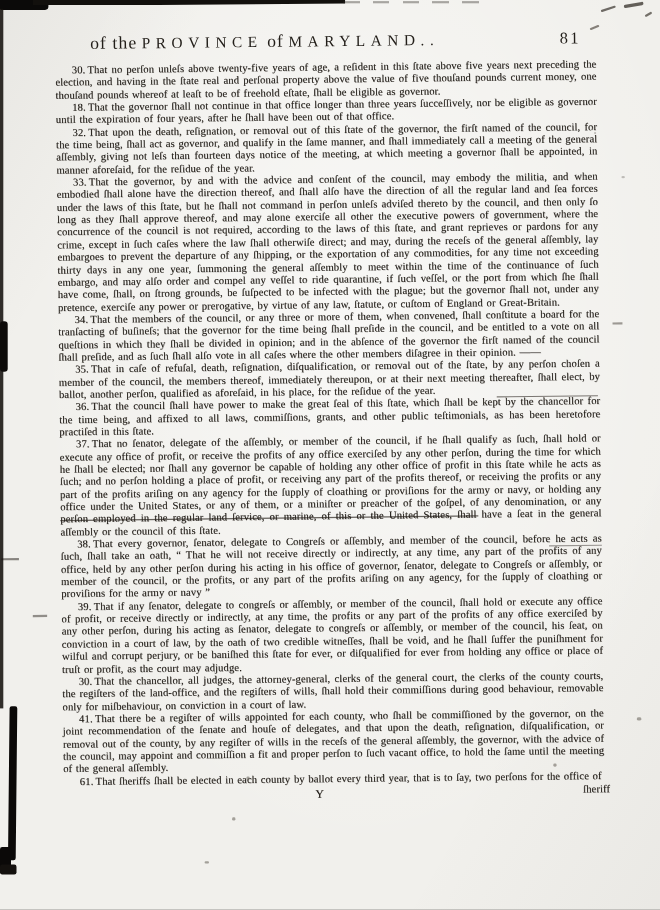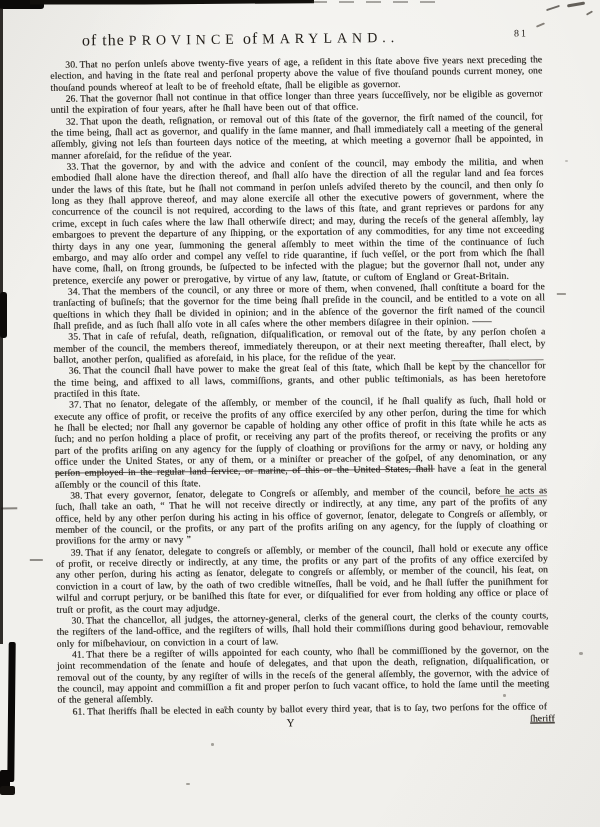--- a/index.html
+++ b/index.html
@@ -13,34 +13,34 @@
     font-family:"Liberation Serif","DejaVu Serif",serif;
     color:#221e19;
   }
   .rot { position:absolute; inset:0; transform:rotate(-0.65deg); transform-origin:50% 48%; }
 
   
   .hdr { position:absolute; top:29px; left:54px; width:478px; height:20px; white-space:nowrap; }
   .hdr-inner { margin-left:32px; }
   .hdr-of { font-size:16px; letter-spacing:1px; }
   .spread { font-size:14px; letter-spacing:5px; margin:0 4px; }
-  .pageno { position:absolute; right:0; top:1px; font-size:10px; letter-spacing:2px; }
+  .pageno { position:absolute; right:0; top:1px; font-size:15px; letter-spacing:2px; }
 
   
   .body-text {
     position:absolute; top:56px; left:54px; width:492px;
     font-size:9.65px; line-height:11.35px; text-align:justify;
     letter-spacing:0.1px; word-spacing:0.8px;
     text-shadow:0.3px 0.3px 0.2px rgba(30,24,18,0.45);
   }
   .para { margin:0; text-indent:15px; }
   .pnum { margin-right:2px; }
   .sigline { position:relative; height:16px; margin-top:1px; }
   .sig { position:absolute; left:229px; top:2px; font-size:10.5px; }
-  .catch { position:absolute; right:-5px; top:0;text-decoration:underline; }
+  .catch { position:absolute; right:-5px; top:0; }
 
   
   .art { position:absolute; pointer-events:none; }
   .topbar-a { left:0; top:0; width:44px; height:9px; background:#0b0a09; border-radius:0 0 3px 1px; }
   .topbar-b { left:30px; top:0; width:284px; height:4.5px; background:#12100d;
               clip-path:polygon(0 0,100% 0,100% 70%,40% 100%,0 100%); }
   .topbar-c { left:312px; top:1px; width:126px; height:2.2px; opacity:.38;
               background:repeating-linear-gradient(90deg,#2a2620 0 15px,transparent 15px 27px); }
   .left-line { left:0; top:8px; width:2.5px; height:636px; background:#14110e; opacity:.88; }
   .left-blob { left:0; top:292px; width:6.5px; height:46px; background:#0d0b09; border-radius:3px; }
@@ -81,21 +81,21 @@
 
     <div class="hdr">
       <span class="hdr-inner"><span class="hdr-of">of the</span><span class="spread">PROVINCE</span><span class="hdr-of">of</span><span class="spread">MARYLAND..</span></span>
       <span class="pageno">81</span>
     </div>
 
     <div class="body-text">
       <div>
   <p class="para"><span class="pnum">30.</span><span class="ptext">That no perſon unleſs above twenty-five years of age, a reſident in this ſtate above five years next preceding the election, and having in the ſtate real and perſonal property above the value of five thouſand pounds current money, one thouſand pounds whereof at leaſt to be of freehold eſtate, ſhall be eligible as governor.</span></p>
 
-  <p class="para"><span class="pnum">26.</span><span class="ptext">That the governor ſhall not continue in that office longer than three years ſucceſſively, nor be eligible as governor until the expiration of four years, after he ſhall have been out of that office.</span></p>
+  <p class="para"><span class="pnum">18.</span><span class="ptext">That the governor ſhall not continue in that office longer than three years ſucceſſively, nor be eligible as governor until the expiration of four years, after he ſhall have been out of that office.</span></p>
 
   <p class="para"><span class="pnum">32.</span><span class="ptext">That upon the death, reſignation, or removal out of this ſtate of the governor, the firſt named of the council, for the time being, ſhall act as governor, and qualify in the ſame manner, and ſhall immediately call a meeting of the general aſſembly, giving not leſs than fourteen days notice of the meeting, at which meeting a governor ſhall be appointed, in manner aforeſaid, for the reſidue of the year.</span></p>
 
   <p class="para"><span class="pnum">33.</span><span class="ptext">That the governor, by and with the advice and conſent of the council, may embody the militia, and when embodied ſhall alone have the direction thereof, and ſhall alſo have the direction of all the regular land and ſea forces under the laws of this ſtate, but he ſhall not command in perſon unleſs adviſed thereto by the council, and then only ſo long as they ſhall approve thereof, and may alone exerciſe all other the executive powers of government, where the concurrence of the council is not required, according to the laws of this ſtate, and grant reprieves or pardons for any crime, except in ſuch caſes where the law ſhall otherwiſe direct; and may, during the receſs of the general aſſembly, lay embargoes to prevent the departure of any ſhipping, or the exportation of any commodities, for any time not exceeding thirty days in any one year, ſummoning the general aſſembly to meet within the time of the continuance of ſuch embargo, and may alſo order and compel any veſſel to ride quarantine, if ſuch veſſel, or the port from which ſhe ſhall have come, ſhall, on ſtrong grounds, be ſuſpected to be infected with the plague; but the governor ſhall not, under any pretence, exerciſe any power or prerogative, by virtue of any law, ſtatute, or cuſtom of England or Great-Britain.</span></p>
 
   <p class="para"><span class="pnum">34.</span><span class="ptext">That the members of the council, or any three or more of them, when convened, ſhall conſtitute a board for the tranſacting of buſineſs; that the governor for the time being ſhall preſide in the council, and be entitled to a vote on all queſtions in which they ſhall be divided in opinion; and in the abſence of the governor the firſt named of the council ſhall preſide, and as ſuch ſhall alſo vote in all caſes where the other members diſagree in their opinion. ——</span></p>
 
   <p class="para"><span class="pnum">35.</span><span class="ptext">That in caſe of refuſal, death, reſignation, diſqualification, or removal out of the ſtate, by any perſon choſen a member of the council, the members thereof, immediately thereupon, or at their next meeting thereafter, ſhall elect, by ballot, another perſon, qualified as aforeſaid, in his place, for the reſidue of the year.</span></p>
 
   <p class="para"><span class="pnum">36.</span><span class="ptext">That the council ſhall have power to make the great ſeal of this ſtate, which ſhall be kept by the chancellor for the time being, and affixed to all laws, commiſſions, grants, and other public teſtimonials, as has been heretofore practiſed in this ſtate.</span></p>

